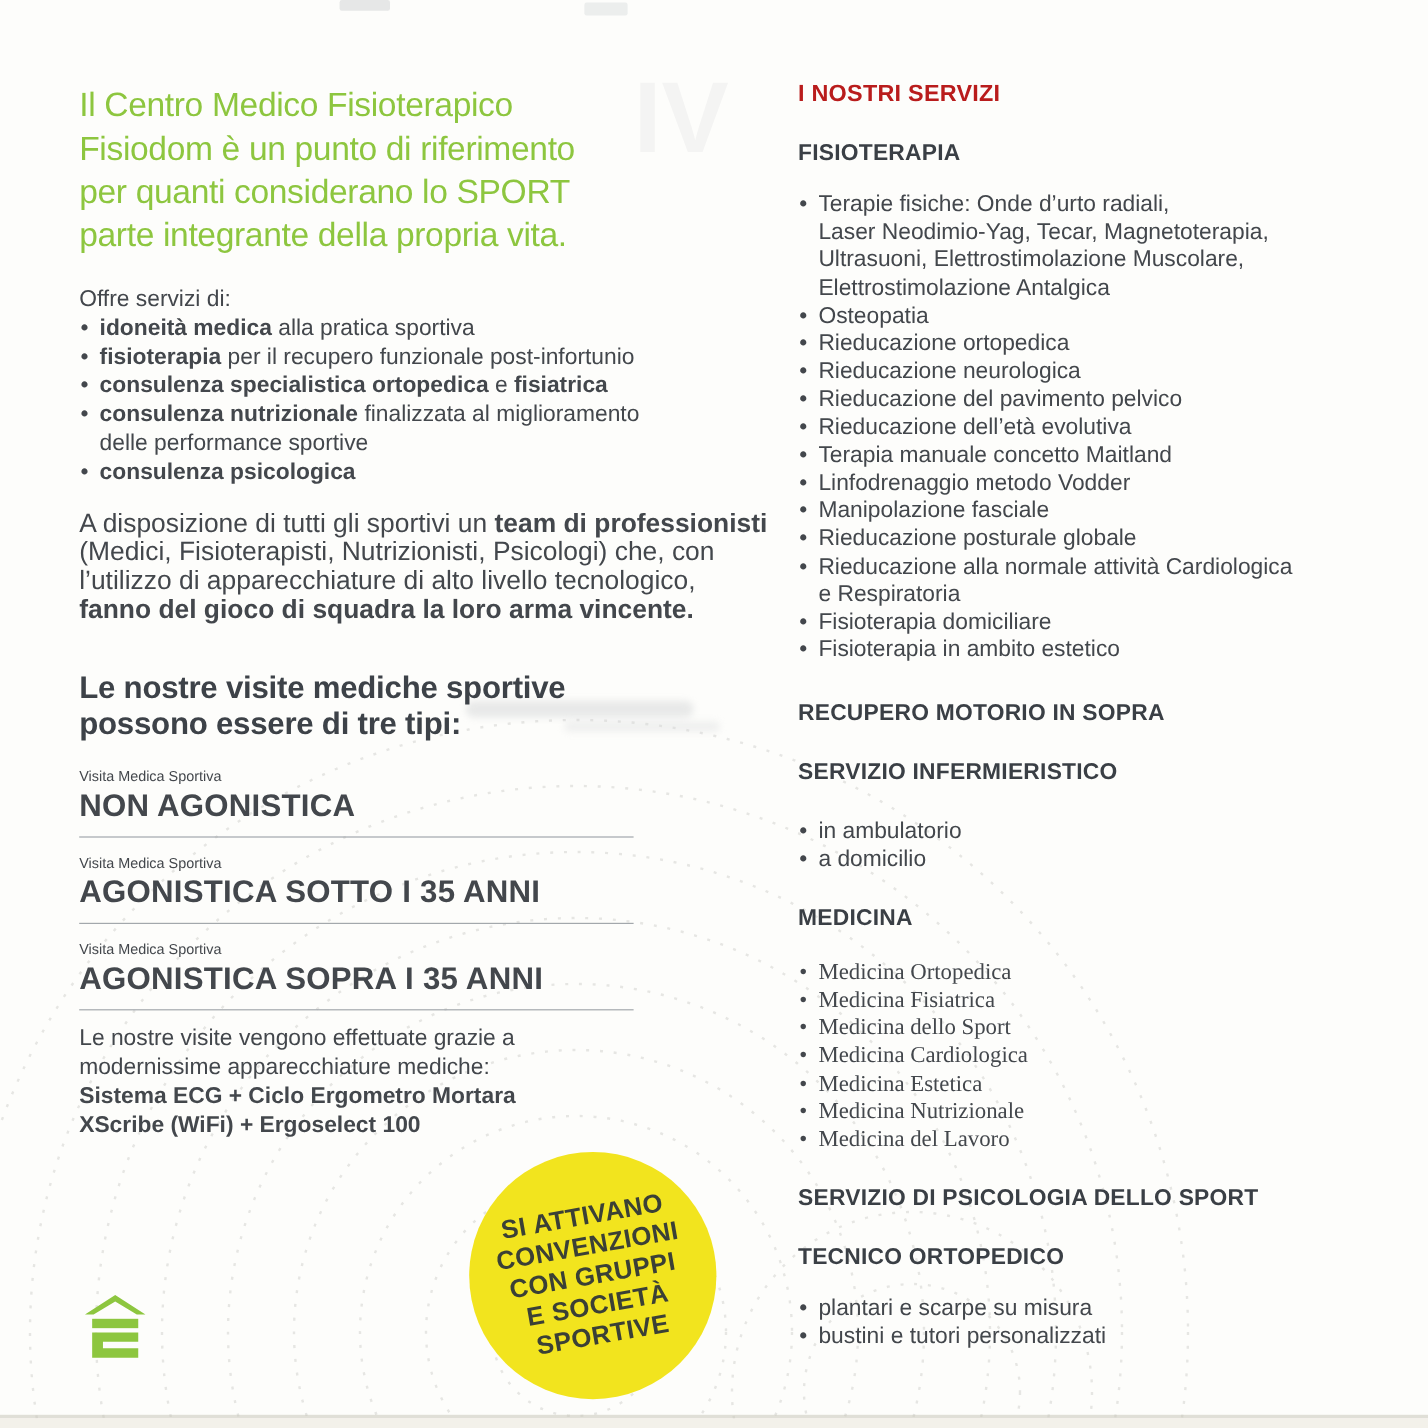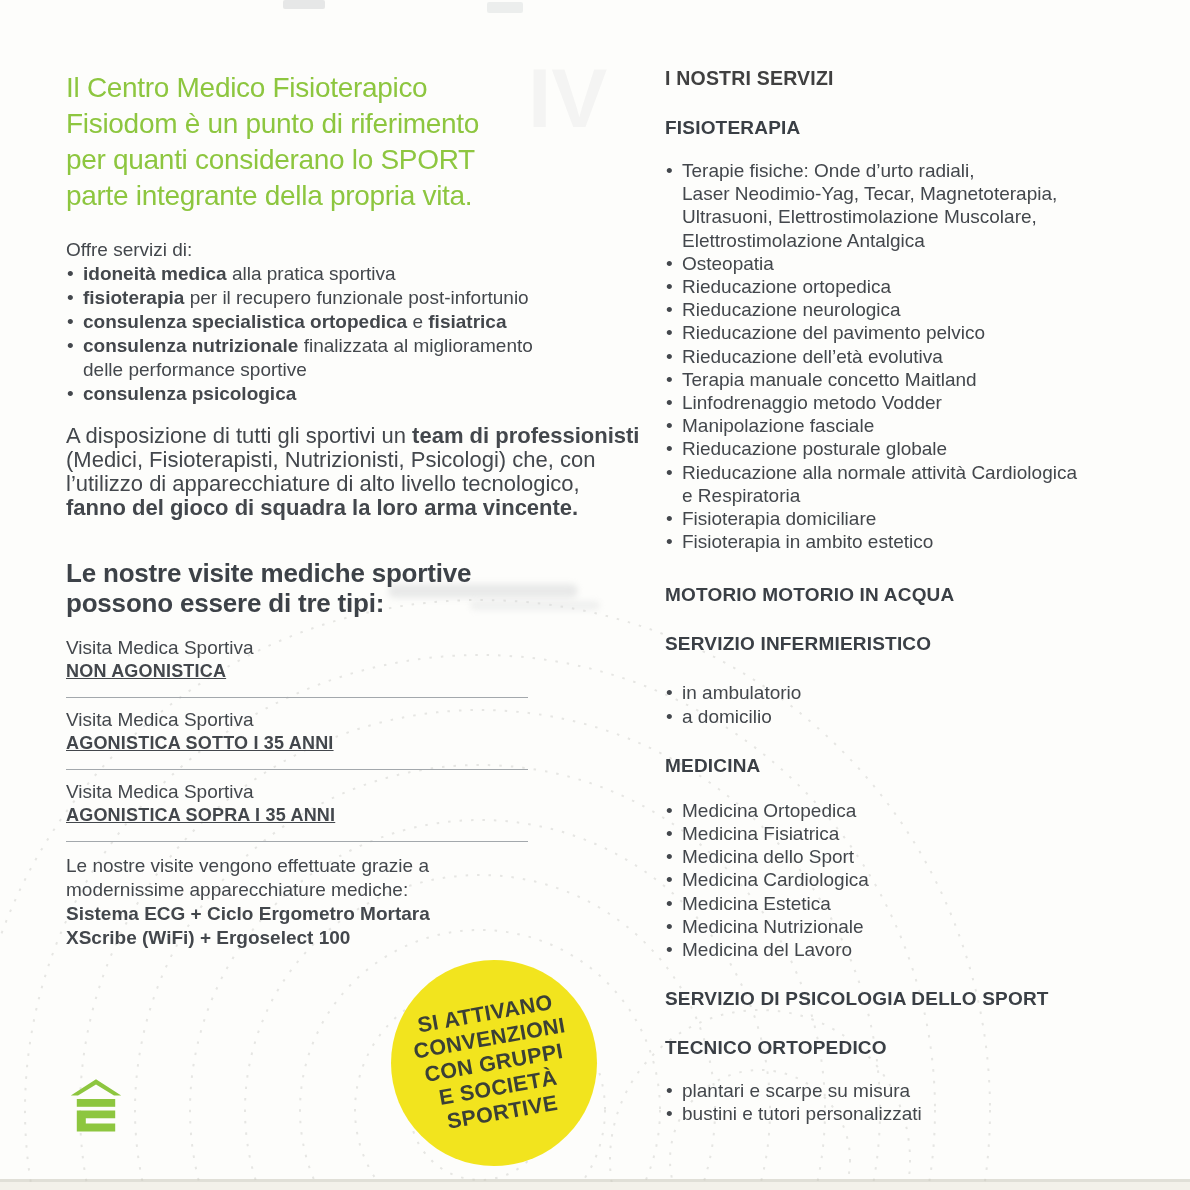--- a/index.html
+++ b/index.html
@@ -22,35 +22,35 @@
   ul.dots li{position:relative;padding-left:17px;font-size:19px;line-height:24px;white-space:pre-line;}
   ul.dots li::before{content:"•";position:absolute;left:1px;top:0;}
   .b{font-weight:bold;}
   .team-par{margin-top:18px;font-size:22px;line-height:24px;}
   .team-par .line{display:block;white-space:nowrap;}
   .visits-title{margin:38px 0 0 0;font-size:26px;line-height:30px;font-weight:bold;color:#3d4248;letter-spacing:-0.2px;}
   .visits-title .line{display:block;white-space:nowrap;}
   .visits-list{margin-top:18px;}
   .visit{margin-top:10px;}
   .visit:first-child{margin-top:0;}
-  .visit-label{display:block;font-size:19px;line-height:23px;}
-  .visit-type{display:block;font-size:18px;line-height:24px;font-weight:bold;letter-spacing:0.2px;text-decoration:underline;}
+  .visit-label{display:block;font-size:12px;line-height:23px;}
+  .visit-type{display:block;font-size:26px;line-height:24px;font-weight:bold;letter-spacing:0.2px;}
   .rule{width:462px;border-top:1px solid #a3a8ac;margin-top:14px;}
   .equip-par{margin-top:12px;font-size:19px;line-height:24px;}
   .equip-par .line{display:block;white-space:nowrap;}
   
   .right-col{position:absolute;left:665px;top:66px;width:450px;z-index:2;color:#43474c;}
-  .services-title{margin:0;color:#404040;font-size:19.5px;line-height:24px;font-weight:bold;letter-spacing:0.2px;white-space:nowrap;}
+  .services-title{margin:0;color:#b91c1c;font-size:19.5px;line-height:24px;font-weight:bold;letter-spacing:0.2px;white-space:nowrap;}
   .sec-heading{margin:26px 0 0 0;color:#3a3f45;font-size:19px;line-height:23px;font-weight:bold;letter-spacing:0.2px;white-space:nowrap;}
   .sec-heading.first{margin-top:26px;}
   .right-col ul.dots{margin-top:20px;}
   .right-col ul.dots li{font-size:19px;line-height:23.2px;}
   .right-col .gap-lg{margin-top:30px;}
   .right-col ul.mt26{margin-top:26px;}
-  .right-col ul.mt22{margin-top:22px;}
+  .right-col ul.mt22{margin-top:22px;font-family:Liberation Serif, serif;}
   .right-col ul.mt20{margin-top:20px;}
   
   .badge{
     position:absolute;left:391px;top:960px;width:206px;height:206px;border-radius:50%;
     background:#f2e41e;z-index:3;display:flex;align-items:center;justify-content:center;
   }
   .badge-text{
     transform:rotate(-10deg);text-align:center;color:#3b4036;
     font-size:21.5px;line-height:25px;font-weight:bold;letter-spacing:0.4px;
   }
@@ -195,21 +195,21 @@
         <li>Terapia manuale concetto Maitland</li>
         <li>Linfodrenaggio metodo Vodder</li>
         <li>Manipolazione fasciale</li>
         <li>Rieducazione posturale globale</li>
         <li>Rieducazione alla normale attività Cardiologica
 e Respiratoria</li>
         <li>Fisioterapia domiciliare</li>
         <li>Fisioterapia in ambito estetico</li>
       </ul>
 
-    <h3 class="sec-heading gap-lg">MOTORIO MOTORIO IN ACQUA</h3>
+    <h3 class="sec-heading gap-lg">RECUPERO MOTORIO IN SOPRA</h3>
 
     <h3 class="sec-heading">SERVIZIO INFERMIERISTICO</h3>
     <ul class="dots mt26">
 
     <li>in ambulatorio</li>
         <li>a domicilio</li>
       </ul>
 
     <h3 class="sec-heading">MEDICINA</h3>
     <ul class="dots mt22">

